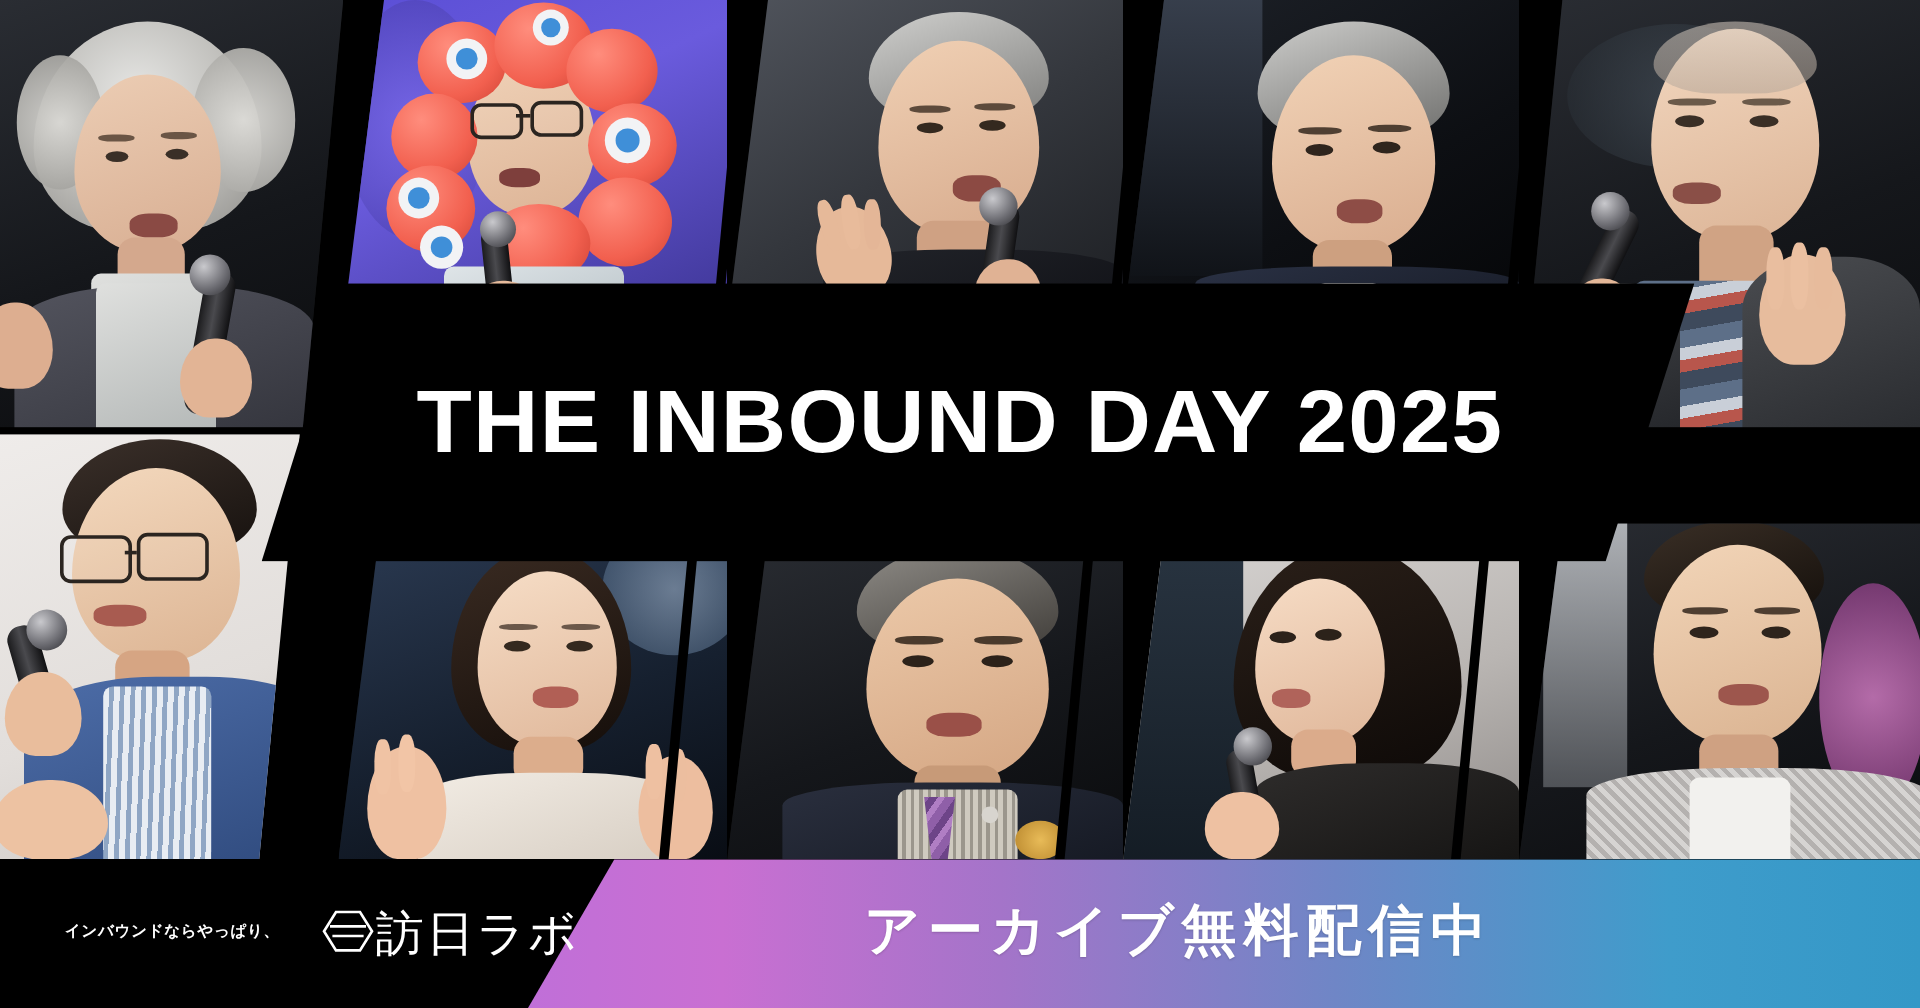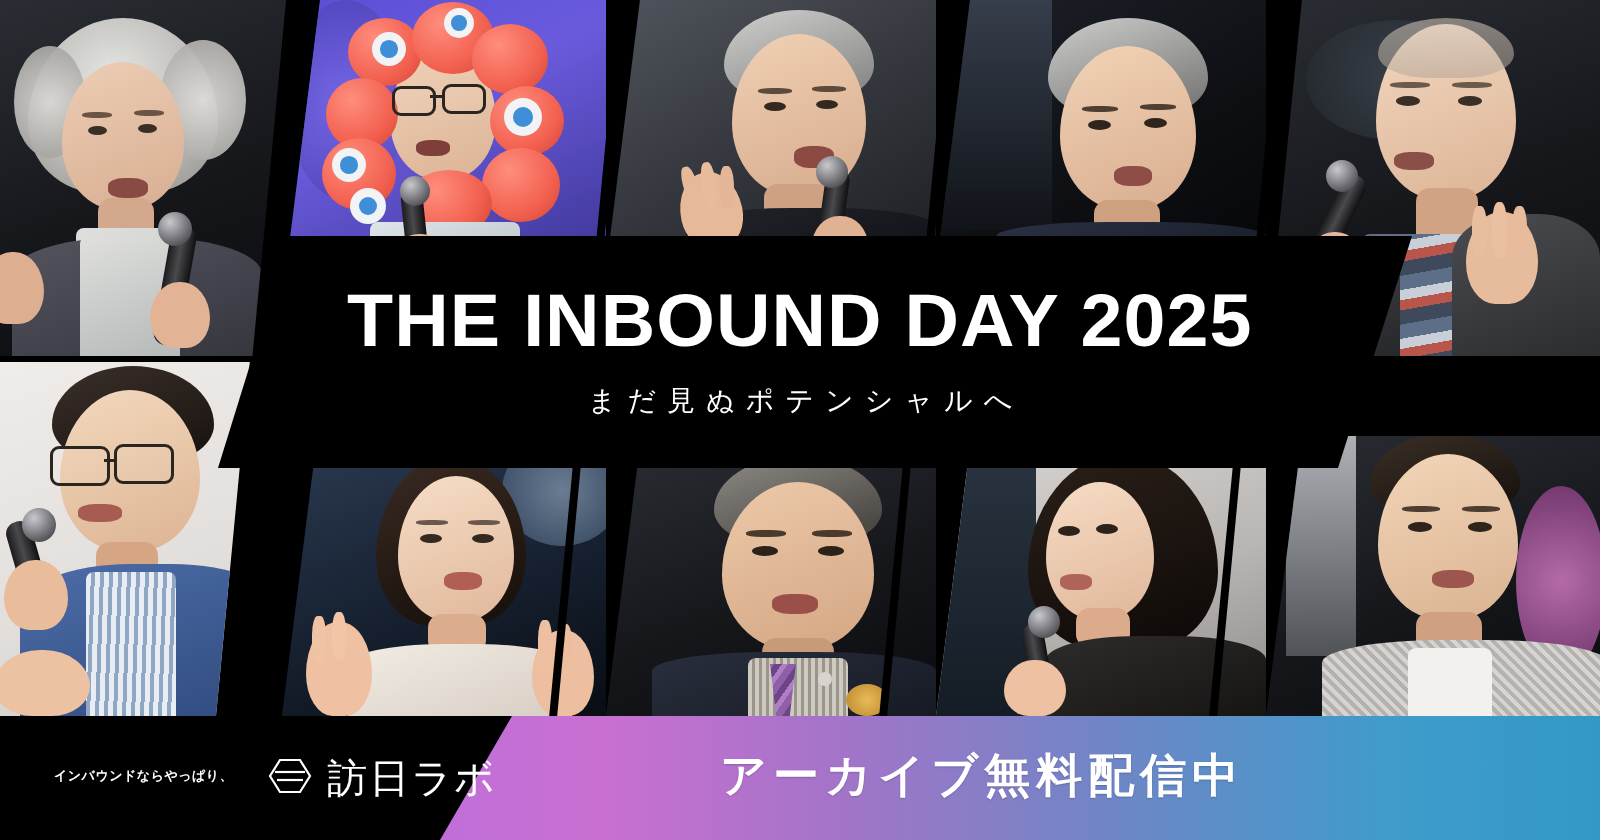--- a/index.html
+++ b/index.html
@@ -57,21 +57,21 @@
 
   
   .bottombar{position:absolute;left:0;bottom:0;width:1600px;height:124px;z-index:8;background:#000;}
   .bb-grad{position:absolute;right:0;top:0;height:124px;width:1160px;
     background:linear-gradient(90deg,#c06fd8 0%,#c96fd2 14%,#a474c9 34%,#6f86c6 58%,#3f9ccb 82%,#3498c7 100%);
     clip-path:polygon(72px 0, 1160px 0, 1160px 124px, 0 124px);}
   .bb-left{position:absolute;left:0;top:0;height:124px;width:520px;display:flex;align-items:center;z-index:2;}
   .mov-wrap{margin-left:48px;display:flex;flex-direction:column;justify-content:center;}
   .mov-tag{color:#fff;font-size:13px;font-weight:700;letter-spacing:.5px;margin-bottom:4px;margin-left:6px;}
   .mov-logo{color:#fff;font-size:54px;font-weight:700;line-height:.86;letter-spacing:-1px;}
-  .hojit{display:flex;align-items:center;margin-left:34px;gap:14px;text-align:center;}
+  .hojit{display:flex;align-items:center;margin-left:34px;text-align:center;}
   .hojit-text{color:#fff;font-size:40px;letter-spacing:2px;font-weight:400;}
   .bb-right{position:absolute;left:620px;top:0;height:120px;width:980px;display:flex;align-items:center;z-index:3;}
   .archive-text{color:#fff;font-size:46px;font-weight:700;letter-spacing:6px;margin-left:100px;
      text-shadow:0 1px 2px rgba(0,0,0,.18);}
 
   .sep{position:absolute;background:#000;z-index:4;}
 </style>
 </head>
 <body>
 
@@ -315,21 +315,20 @@
     <div class="sep" style="left:246px;top:360px;width:8px;height:356px;transform:skewX(-5.4deg);"></div>
     <div class="sep" style="left:566px;top:360px;width:8px;height:356px;transform:skewX(-5.4deg);"></div>
     <div class="sep" style="left:896px;top:360px;width:8px;height:356px;transform:skewX(-5.4deg);"></div>
     <div class="sep" style="left:1226px;top:360px;width:8px;height:356px;transform:skewX(-5.4deg);"></div>
     <div class="sep" style="left:0;top:356px;width:1600px;height:6px;"></div>
   </div>
 
   <div class="banner"></div>
   <div class="banner-text">
     <div class="title">THE INBOUND DAY 2025</div>
-    <div class="subtitle">まだ見ぬポテンシャルへ</div>
   </div>
 
   <div class="bottombar">
     <div class="bb-grad"></div>
 
     <div class="bb-left">
       <div class="mov-wrap">
         <div class="mov-tag">インバウンドならやっぱり、</div>
       </div>
       <div class="hojit">

